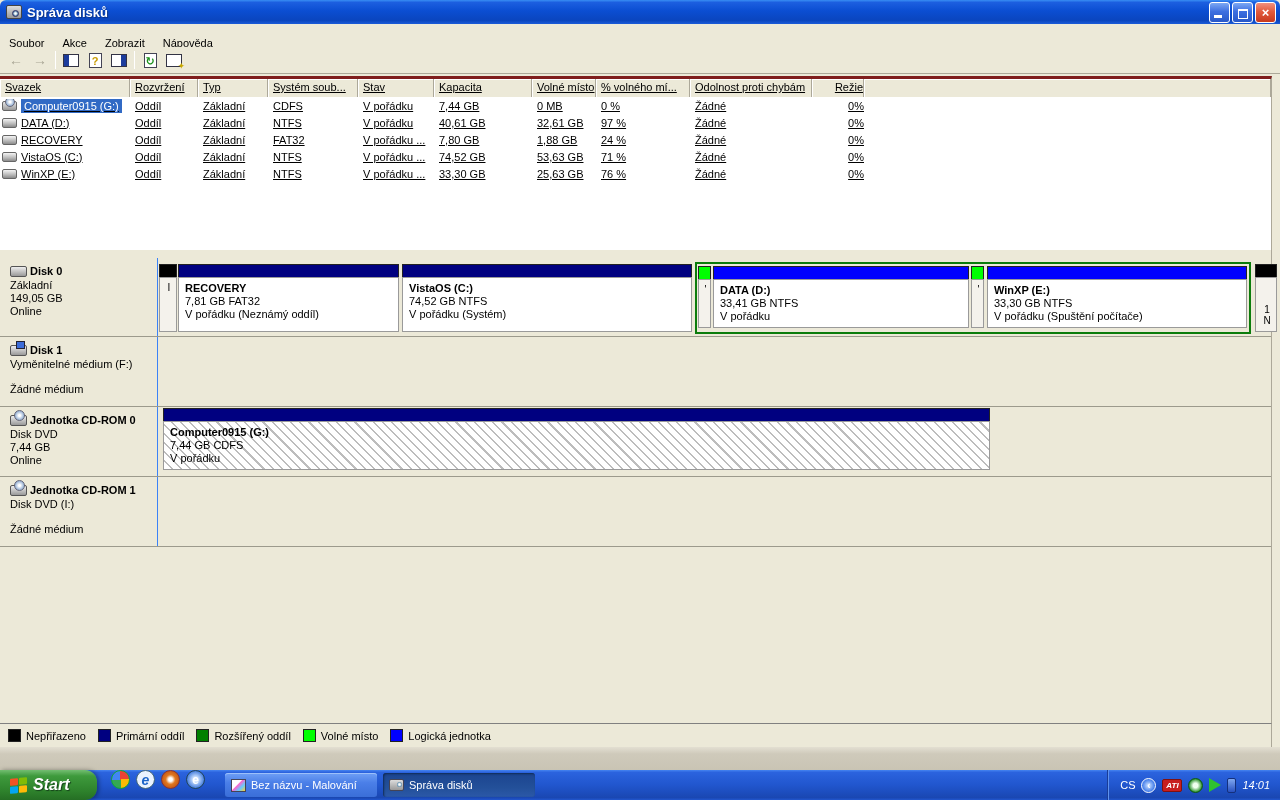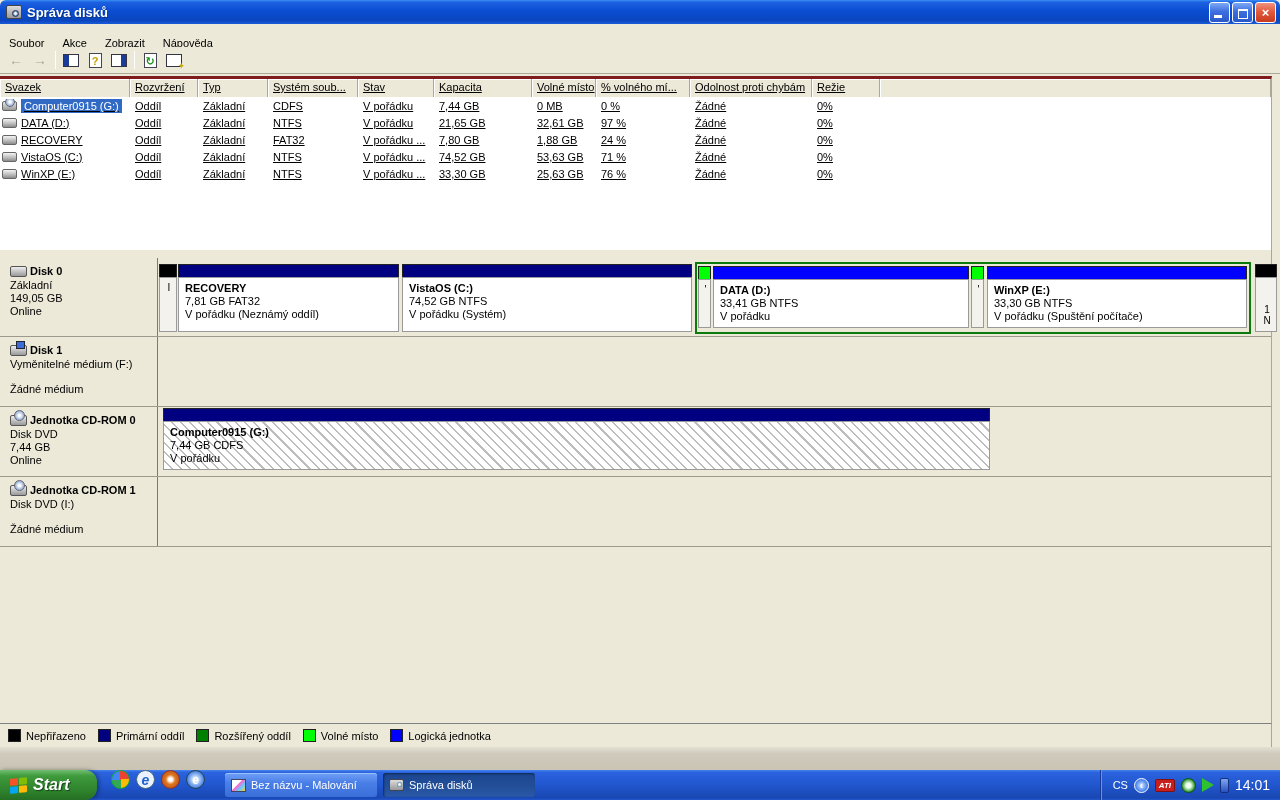--- a/index.html
+++ b/index.html
@@ -47,21 +47,21 @@
 
   
   #listpane { position:absolute; top:76px; left:0; width:1272px; height:174px; background:#ffffff;
     border-top:3px solid #7f1d1d; border-right:1px solid #ACA899;text-decoration:underline; }
   #list-header { display:flex; height:18px; background:#ECE9D8; }
   .hc { border-right:1px solid #ACA899; box-shadow:inset 1px 1px 0 #fff; padding:2px 0 0 5px;
     white-space:nowrap; overflow:hidden; }
   .vrow { display:flex; height:17px; align-items:center; }
   .vc { padding-left:5px; white-space:nowrap; overflow:hidden; }
   .c0{width:130px;} .c1{width:68px;} .c2{width:70px;} .c3{width:90px;} .c4{width:76px;}
-  .c5{width:98px;} .c6{width:64px;} .c7{width:94px;} .c8{width:122px;} .c9{width:68px;} .c10{flex:1;}
+  .c5{width:98px;} .c6{width:64px;} .c7{width:94px;} .c8{width:122px;} .c9{width:52px;text-align:right;} .c10{flex:1;}
   .vol-cell { display:flex; align-items:center; padding-left:2px; }
   .ic-hdd { width:15px; height:10px; background:linear-gradient(180deg,#F4F4F4 0%,#B9B9B9 60%,#8C8C8C 100%);
     border:1px solid #666; border-radius:2px; margin-right:4px; flex:none; }
   .ic-cd { width:15px; height:10px; background:linear-gradient(180deg,#E8E8E8,#9A9A9A);
     border:1px solid #666; border-radius:2px; margin-right:4px; position:relative; flex:none; }
   .ic-cd::after { content:""; position:absolute; left:2px; top:-5px; width:8px; height:8px; border-radius:50%;
     background:radial-gradient(#fff 15%,#9FB8D8 65%); border:1px solid #667; }
   .sel-label { background:#316AC5; color:#fff; padding:1px 3px; }
 
   
@@ -126,21 +126,21 @@
   .tk-icon-disk::after { content:""; position:absolute; right:1px; top:2px; width:5px; height:5px; border-radius:50%; background:radial-gradient(#fff 20%,#58a 70%); }
   #tray { margin-left:auto; height:30px; display:flex; align-items:center; gap:6px; padding:0 10px 0 12px;
     border-left:1px solid #1A3C96; box-shadow:inset 1px 0 0 #5E92EE; color:#fff; }
   .tray-chev { width:15px; height:15px; border-radius:50%; background:radial-gradient(#BFD8FF 10%,#3C78E8 70%); border:1px solid #fff;
     color:#fff; font-size:10px; line-height:13px; text-align:center; font-weight:bold; }
   .tray-ati { width:20px; height:13px; background:#C81E1E; border:1px solid #801010; border-radius:2px;
     color:#fff; font-size:8px; font-weight:bold; font-style:italic; text-align:center; line-height:12px; }
   .tray-green { width:15px; height:15px; border-radius:50%; background:radial-gradient(#EFFFEF 25%,#1C8A1C 75%); border:1px solid #0F5A0F; }
   .tray-play { width:0; height:0; border-left:12px solid #2FC12F; border-top:7px solid transparent; border-bottom:7px solid transparent; }
   .tray-batt { width:9px; height:15px; background:linear-gradient(180deg,#7FA8F0,#2850C0); border:1px solid #14307C; border-radius:2px; }
-  #clock { font-size:14px; }
+  #clock { font-size:11px;font-style:italic; }
 </style>
 </head>
 <body>
 
 <div id="titlebar">
   <div id="title-icon"></div>
   <span id="title-text">Správa disků</span>
   <div id="win-buttons">
     <div class="winbtn min"></div>
     <div class="winbtn restore"></div>
@@ -214,21 +214,21 @@
 
   <div class="vrow">
     <div class="vc c0 vol-cell">
         <span class="ic-hdd"></span>
         <span>DATA (D:)</span>
       </div>
     <div class="vc c1">Oddíl</div>
     <div class="vc c2">Základní</div>
     <div class="vc c3">NTFS</div>
     <div class="vc c4">V pořádku</div>
-    <div class="vc c5">21,65 GB</div>
+    <div class="vc c5">40,61 GB</div>
     <div class="vc c6">32,61 GB</div>
     <div class="vc c7">97 %</div>
     <div class="vc c8">Žádné</div>
     <div class="vc c9">0%</div>
   </div>
 
   <div class="vrow">
     <div class="vc c0 vol-cell">
         <span class="ic-hdd"></span>
         <span>RECOVERY</span>

